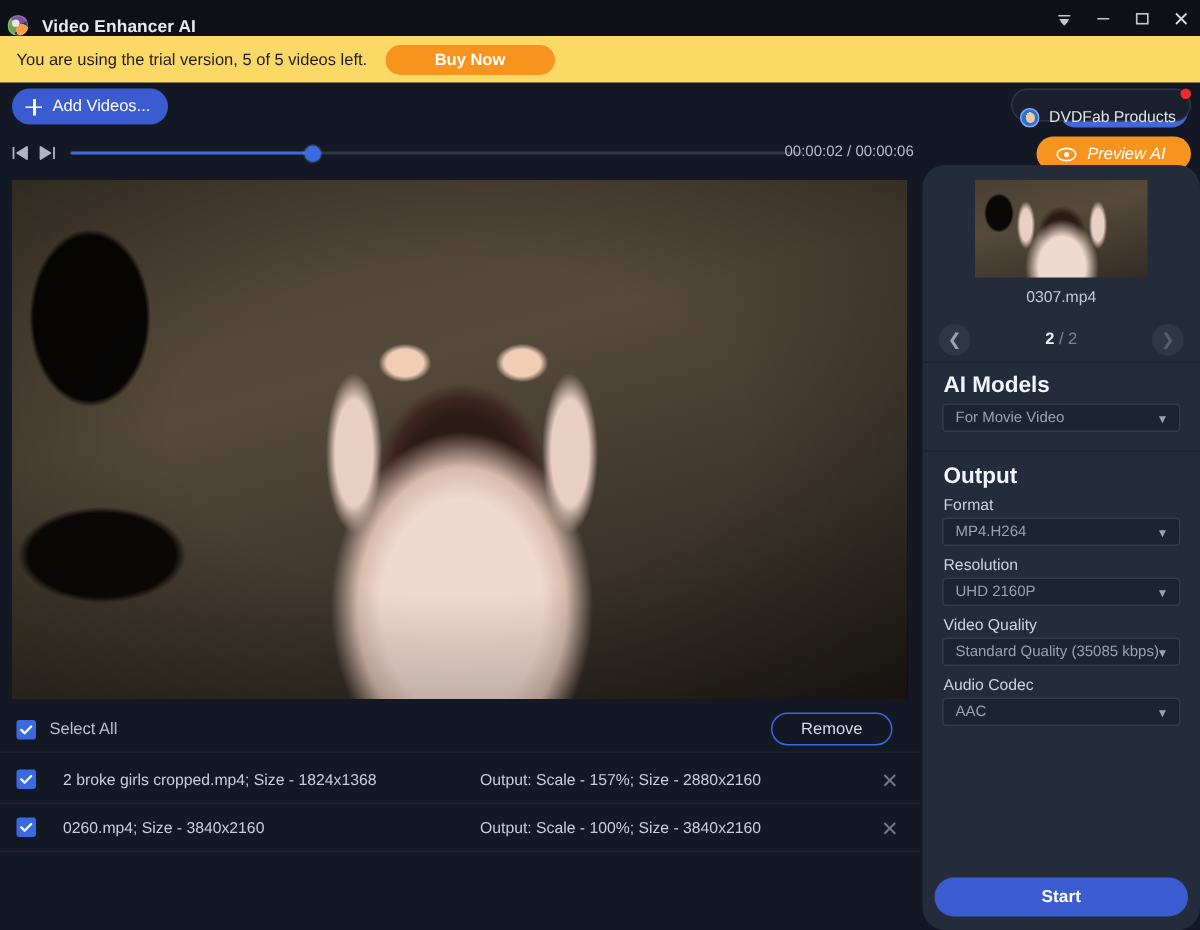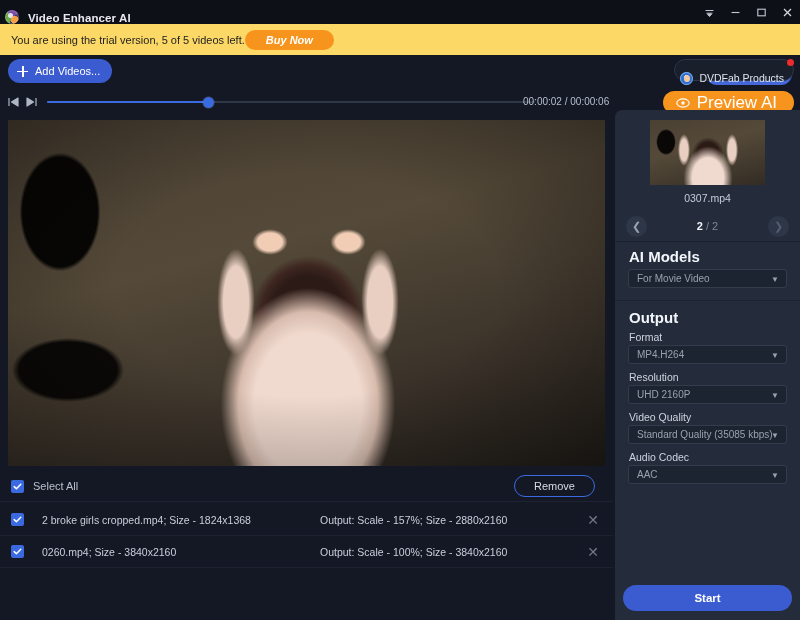--- a/index.html
+++ b/index.html
@@ -58,27 +58,27 @@
     position: absolute; top: 24px; left: 0;
     width: 800px; height: 31px;
     background: #fcd967;
     display: flex; align-items: center;
   }
   .banner-text {
     margin-left: 11px;
     font-size: 11px; color: #1d1d1d;
   }
   .buy-now {
+    margin-left: 12px;
     background: #f7941d;
     color: #ffffff;
     font-size: 11px; font-weight: bold;
     border-radius: 11px;
-    padding: 4px 21px;
-    cursor: pointer;
-    font-style: italic;
+    padding: 4px 33px;
+    cursor: pointer;
   }
   .authorize {
     position: absolute; right: 8px; top: 4px;
     background: #4468d8;
     color: #fff; font-size: 11px;
     border-radius: 12px;
     padding: 5px 20px;
     cursor: pointer;
     margin-top: 35px;
   }
@@ -180,21 +180,21 @@
   .preview-ai {
     position: absolute; right: 6px; top: 3px;
     background: #f7941d;
     border-radius: 12px;
     height: 23px;
     display: flex; align-items: center;
     padding: 0 17px 0 13px;
     cursor: pointer;
   }
   .eye-icon { margin-right: 7px; display: flex; align-items: center; }
-  .preview-ai-label { font-size: 17px; color: #fff; }
+  .preview-ai-label { font-size: 11px; color: #fff; font-style: italic; }
 
   
   .video-panel {
     position: absolute; left: 8px; top: 120px;
     width: 597px; height: 346px;
     background: #000;
     overflow: hidden;
   }
   .video-still {
     position: absolute; inset: 0;
@@ -276,20 +276,21 @@
     cursor: pointer;
     line-height: 1;
   }
 
   
   .sidebar {
     position: absolute; right: 0; top: 110px;
     width: 185px; height: 510px;
     background: #242c3c;
     border-top-left-radius: 7px;
+    border-radius: 15px;
   }
   .thumb {
     position: absolute; left: 35px; top: 10px;
     width: 115px; height: 65px;
     background:
       radial-gradient(ellipse 34px 44px at 58px 58px, #f0d9ce 0 46%, rgba(216,188,174,0) 72%),
       radial-gradient(ellipse 19px 20px at 58px 34px, #2b1a16 0 58%, rgba(62,38,32,0) 84%),
       radial-gradient(ellipse 8px 21px at 34px 30px, #e9cfc2 0 50%, rgba(233,207,194,0) 76%),
       radial-gradient(ellipse 8px 21px at 82px 30px, #e9cfc2 0 50%, rgba(233,207,194,0) 76%),
       radial-gradient(ellipse 12px 16px at 16px 22px, #090807 0 70%, rgba(9,8,7,0) 82%),

